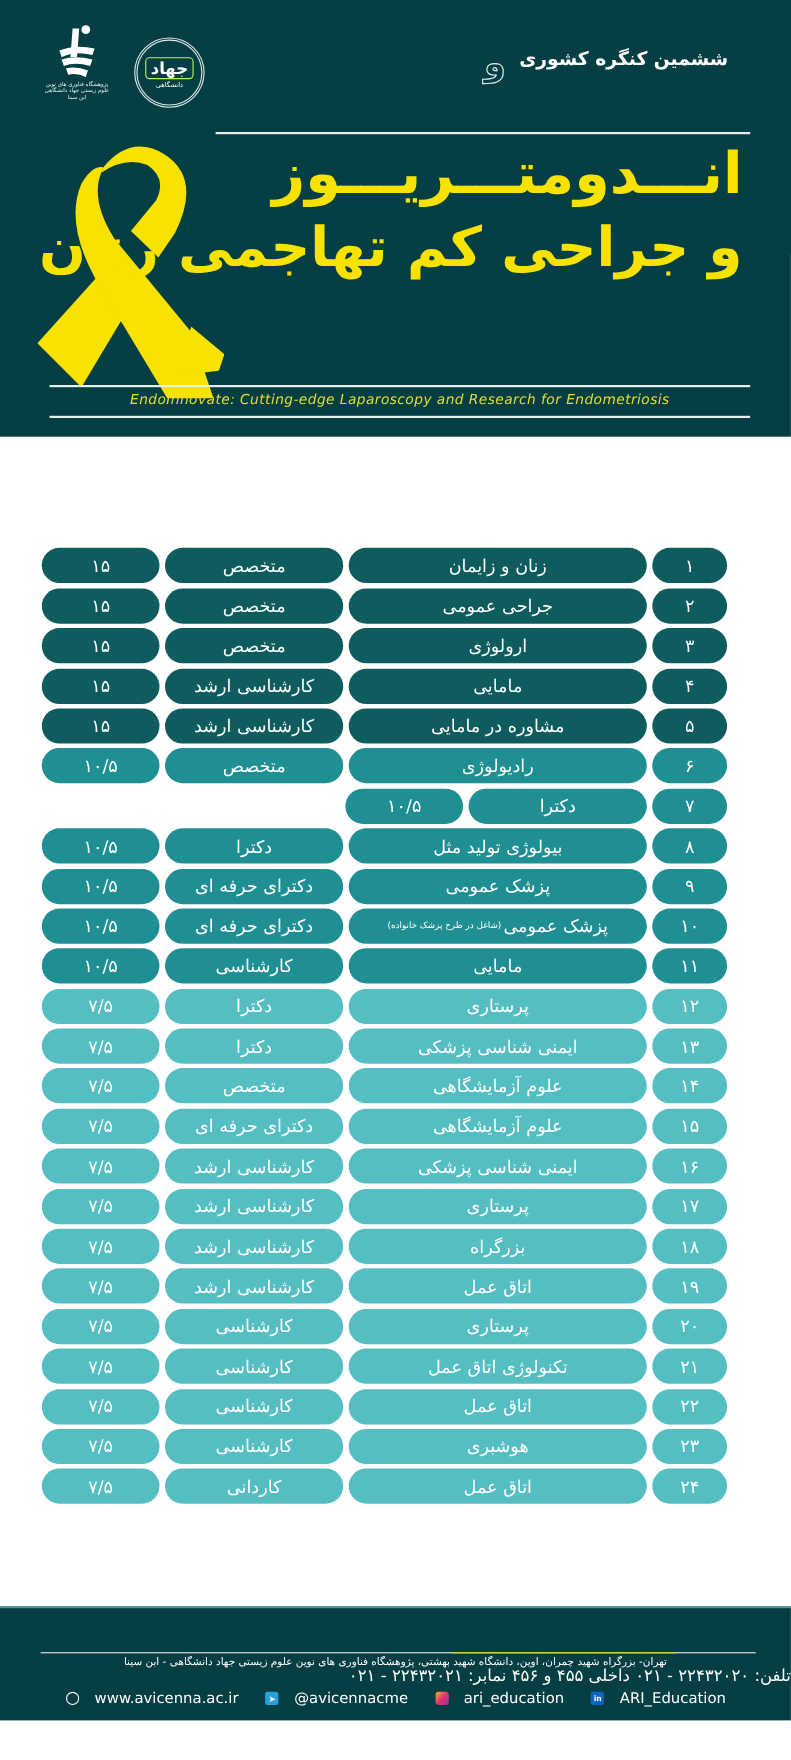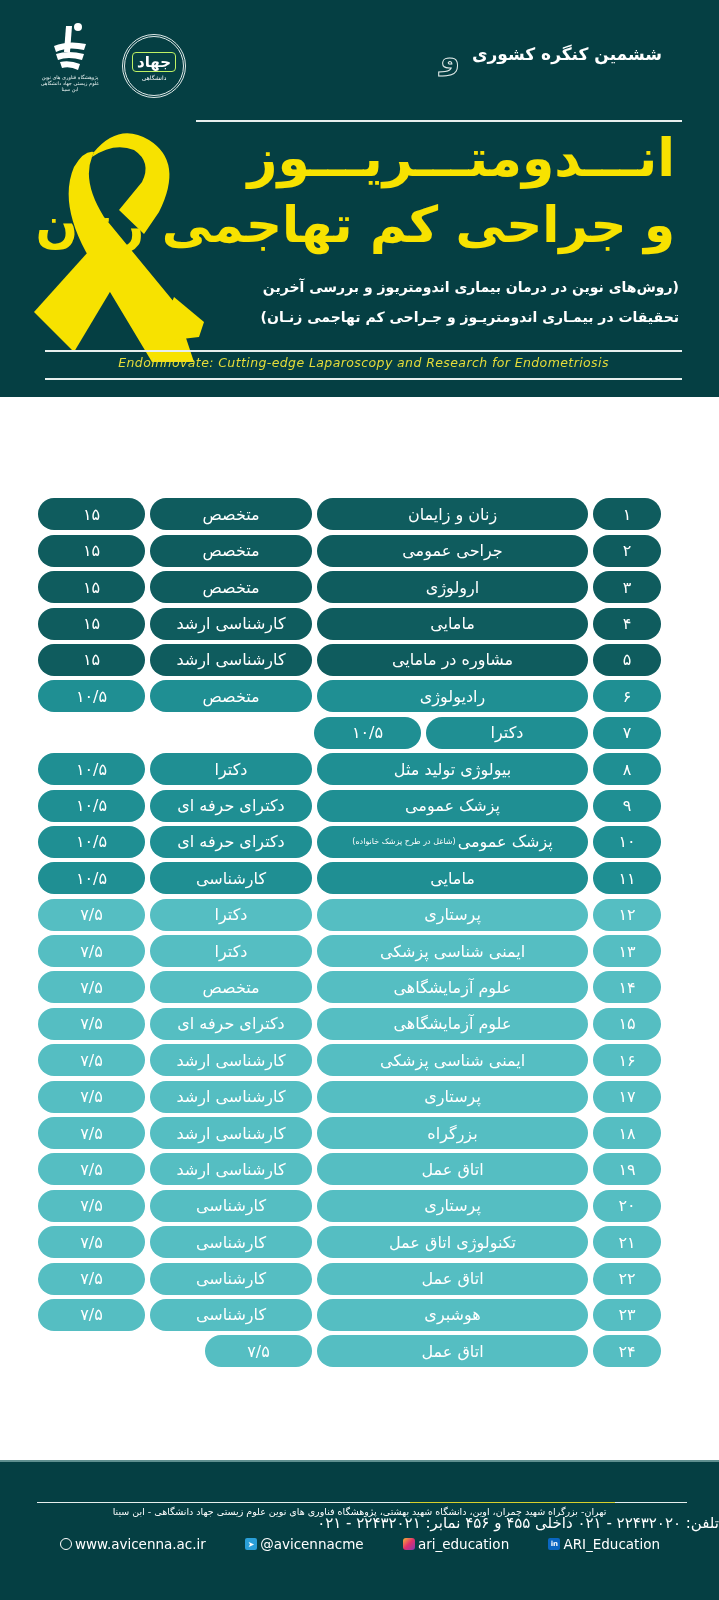--- a/index.html
+++ b/index.html
@@ -34,27 +34,27 @@
   .c-num { width: 68px; }
   .c-name { width: 271px; }
   .c-level { width: 162px; }
   .c-score { width: 107px; }
   .head .cell { background: #f7e200; color: #111111; font-weight: bold; font-size: 17px; margin-top: 40px; }
   .r-dark .cell { background: #0f5c5e; }
   .r-mid .cell { background: #1f8f93; }
   .r-light .cell { background: #55bec2; }
   .note { font-size: 8px; margin-right: 2px; }
 
-  .footer { position: absolute; left: 0; top: 1460px; width: 719px; height: 140px; background: #053f43; border-top: 2px solid #5f8f8f; }
+  .footer { position: absolute; left: 0; top: 1460px; width: 719px; height: 104px; background: #053f43; border-top: 2px solid #5f8f8f; }
   .f-rule { position: absolute; left: 37px; top: 40px; width: 650px; height: 1px; background: #e7efee; }
   .f-rule-accent { position: absolute; left: 410px; top: 40px; width: 205px; height: 1px; background: #d6cf2c; }
   .f-addr { position: absolute; left: 0; top: 44px; width: 719px; text-align: center; color: #ffffff; font-size: 9.5px; direction: rtl; }
   .f-tel { position: absolute; left: 0; top: 52px; width: 719px; text-align: right; color: #ffffff; font-size: 15px; direction: rtl; }
   .f-social { position: absolute; left: 60px; top: 74px; width: 600px; display: flex; justify-content: space-between; align-items: center; color: #ffffff; font-size: 13.5px; }
-  .soc { display: flex; align-items: center; gap: 3px; }
+  .soc { display: flex; align-items: center; gap: 14px; }
   .ico { width: 12px; height: 12px; display: inline-flex; align-items: center; justify-content: center; font-size: 8px; border-radius: 2px; }
   .ico-globe { border: 1px solid #fff; border-radius: 50%; }
   .ico-tg { background: #2a9fd8; color: #fff; }
   .ico-ig { background: linear-gradient(135deg,#f7b733,#e1306c,#833ab4); border-radius: 3px; }
   .ico-in { background: #0a66c2; color: #fff; font-weight: bold; font-size: 7px; }
 </style>
 </head>
 <body>
 
 <div class="header">
@@ -79,24 +79,20 @@
 
   <svg class="ribbon" viewBox="0 0 170 245">
     <path d="M40 230 L0 190 L72 110 L95 138 Z" fill="#f7e200"></path>
     <path d="M60 30 Q85 0 115 18 Q150 40 125 90 L110 112 L85 88 L108 60 Q118 40 100 28 Q80 20 58 35 Z" fill="#f7e200"></path>
     <path d="M58 35 Q48 60 70 95 L140 180 L160 240 L118 240 L52 130 Q25 80 40 45 Q50 28 60 30 Z" fill="#f7e200"></path>
     <path d="M122 220 L165 215 L170 200 L140 175 Z" fill="#f7e200"></path>
   </svg>
 
   <div class="title1">انـــدومتـــریـــوز</div>
   <div class="title2">و جراحی کم تهاجمی زنان</div>
-  <div class="subtitle">
-    <div>(روش‌های نوین در درمان بیماری اندومتریوز و بررسی آخرین</div>
-    <div>تحقیقات در بیمـاری اندومتریـوز و جـراحی کم تهاجمی زنـان)</div>
-  </div>
   <div class="rule-top"></div>
   <div class="english">EndoInnovate: Cutting-edge Laparoscopy and Research for Endometriosis</div>
   <div class="rule-bot"></div>
 </div>
 
 <div class="table">
   <div class="row head">
     <div class="cell c-num">ردیف</div>
     <div class="cell c-name">نام رشته</div>
     <div class="cell c-level">مقطع رشته</div>
@@ -283,20 +279,21 @@
           <span>هوشبری</span>
         </div>
         <div class="cell c-level">کارشناسی</div>
         <div class="cell c-score">۷/۵</div>
       </div>
       <div class="row r-light">
         <div class="cell c-num">۲۴</div>
         <div class="cell c-name">
           <span>اتاق عمل</span>
         </div>
+        <div class="cell c-level">کاردانی</div>
         <div class="cell c-score">۷/۵</div>
       </div>
     </div>
 </div>
 
 <div class="footer">
   <div class="f-rule"></div>
   <div class="f-rule-accent"></div>
   <div class="f-addr">تهران- بزرگراه شهید چمران، اوین، دانشگاه شهید بهشتی، پژوهشگاه فناوری های نوین علوم زیستی جهاد دانشگاهی - ابن سینا</div>
   <div class="f-tel">تلفن: ۲۲۴۳۲۰۲۰ - ۰۲۱ داخلی ۴۵۵ و ۴۵۶   نمابر: ۲۲۴۳۲۰۲۱ - ۰۲۱</div>

